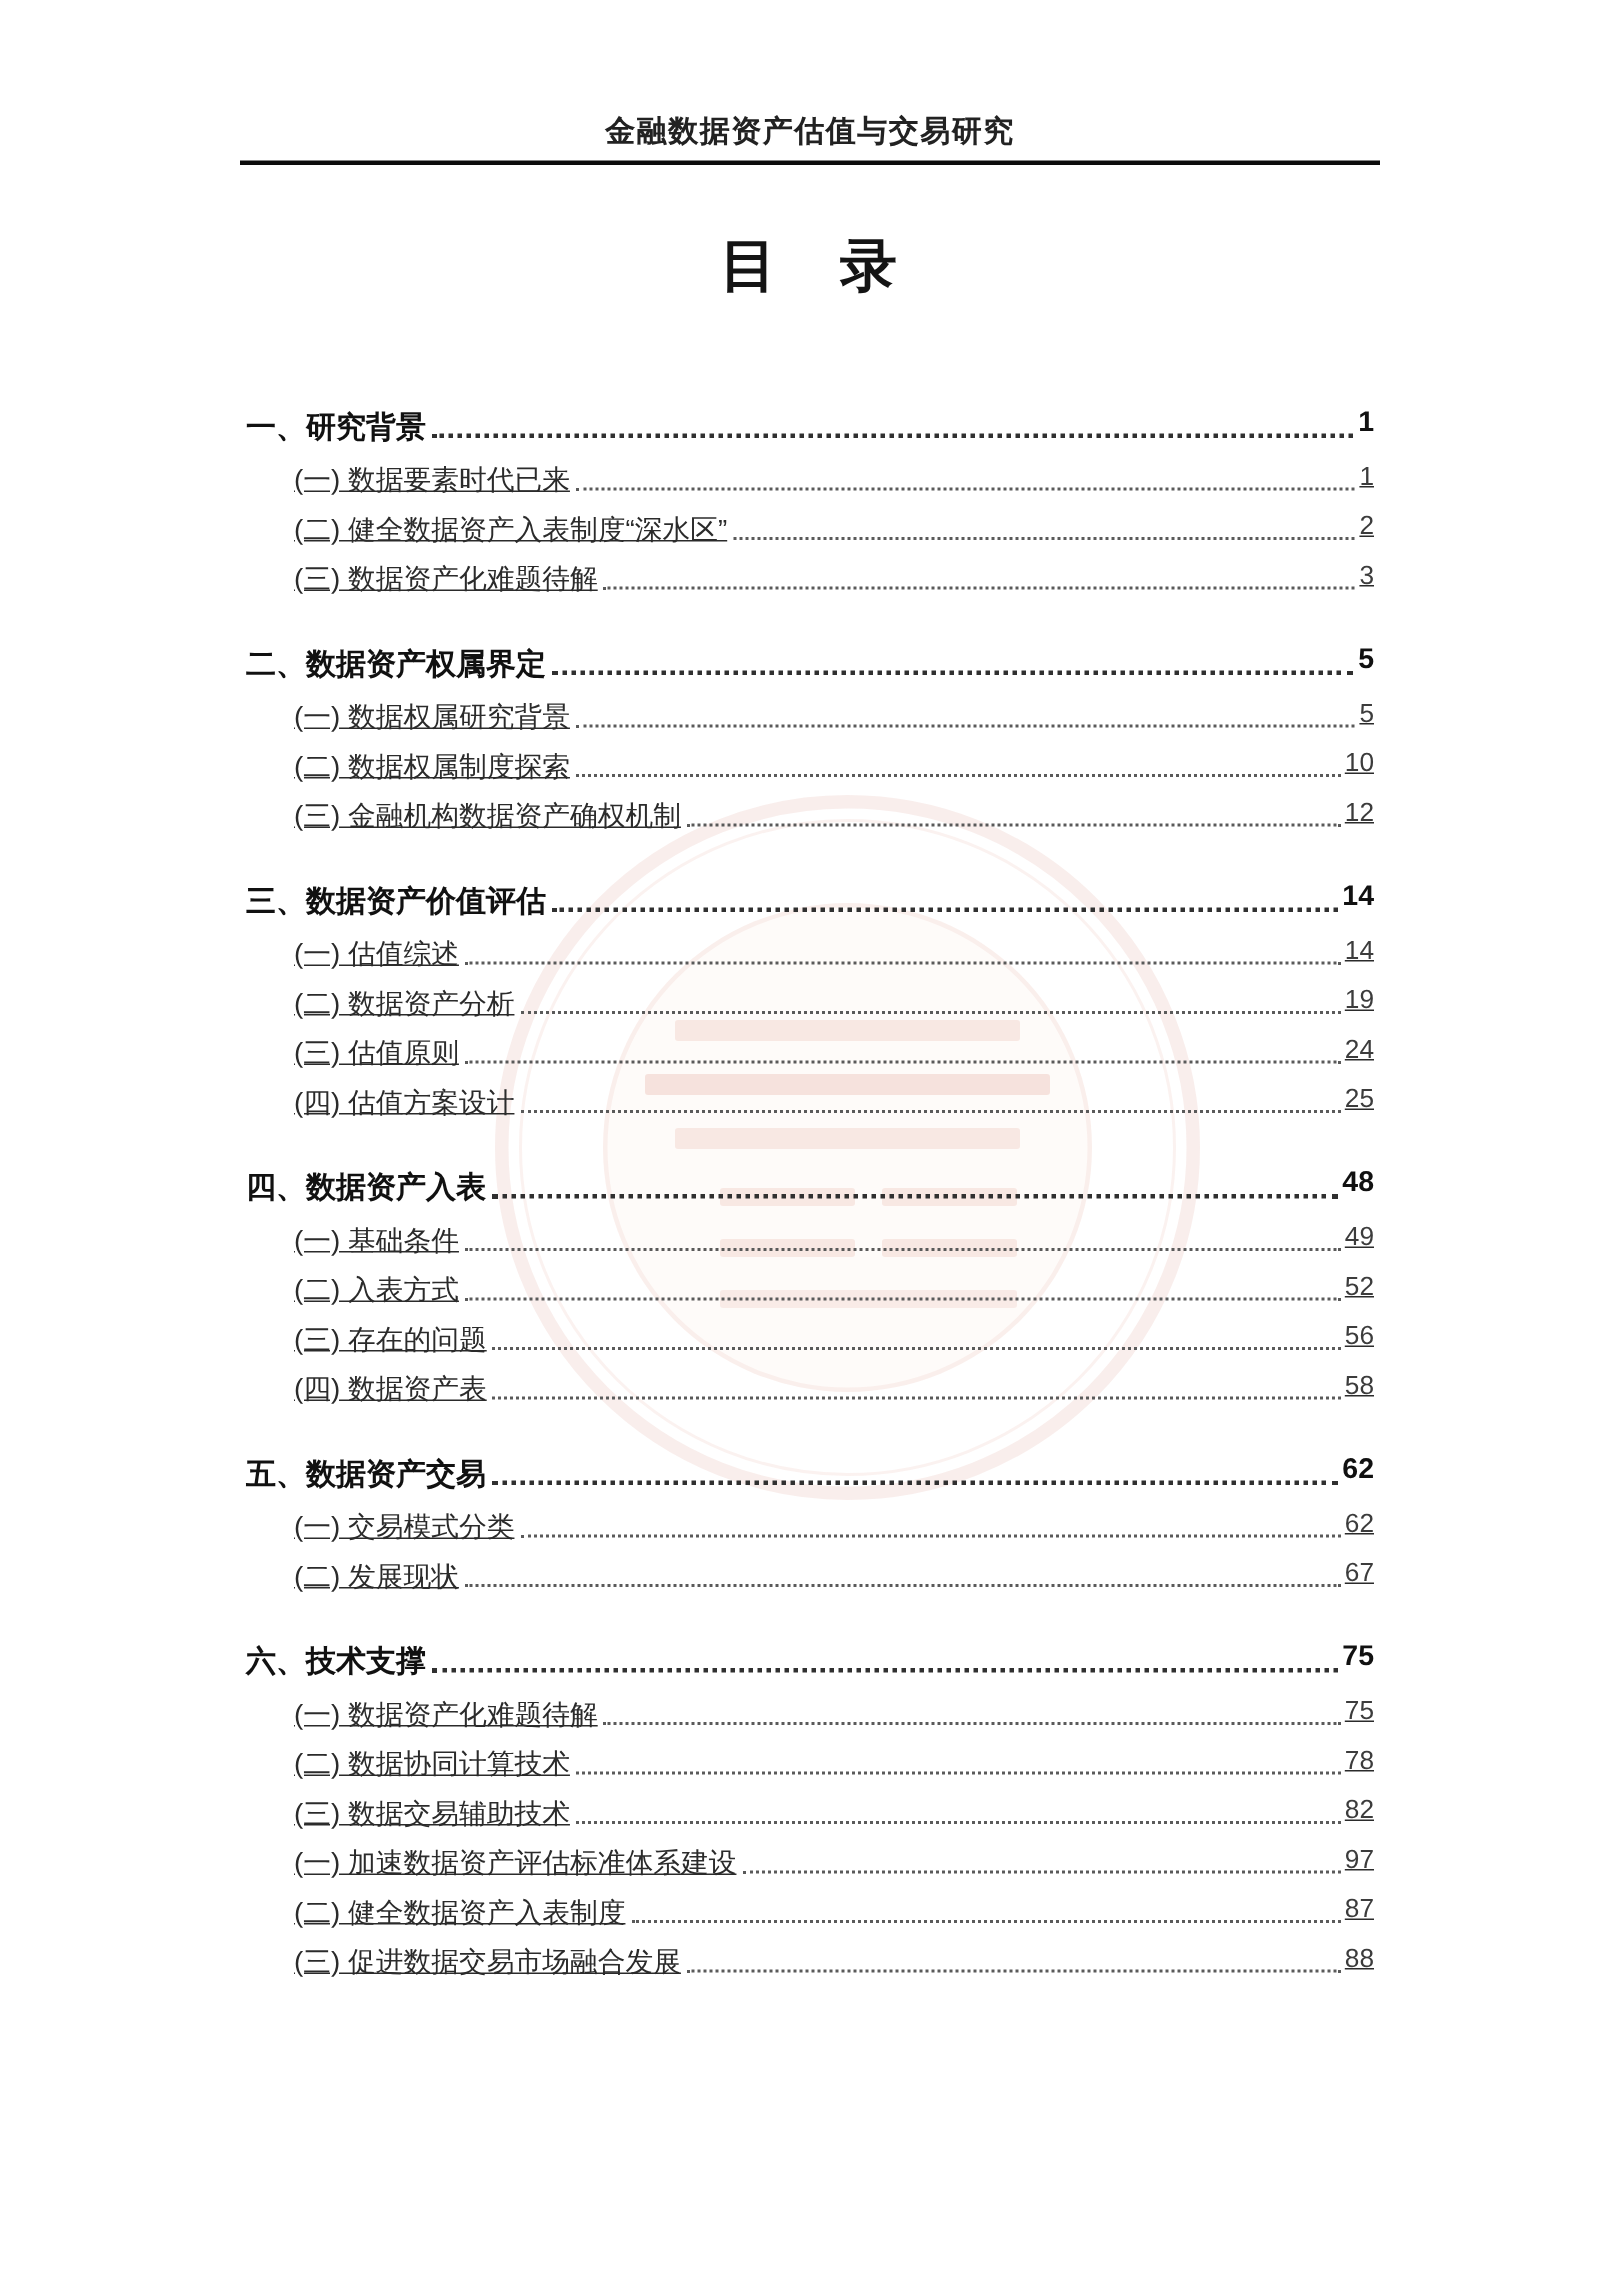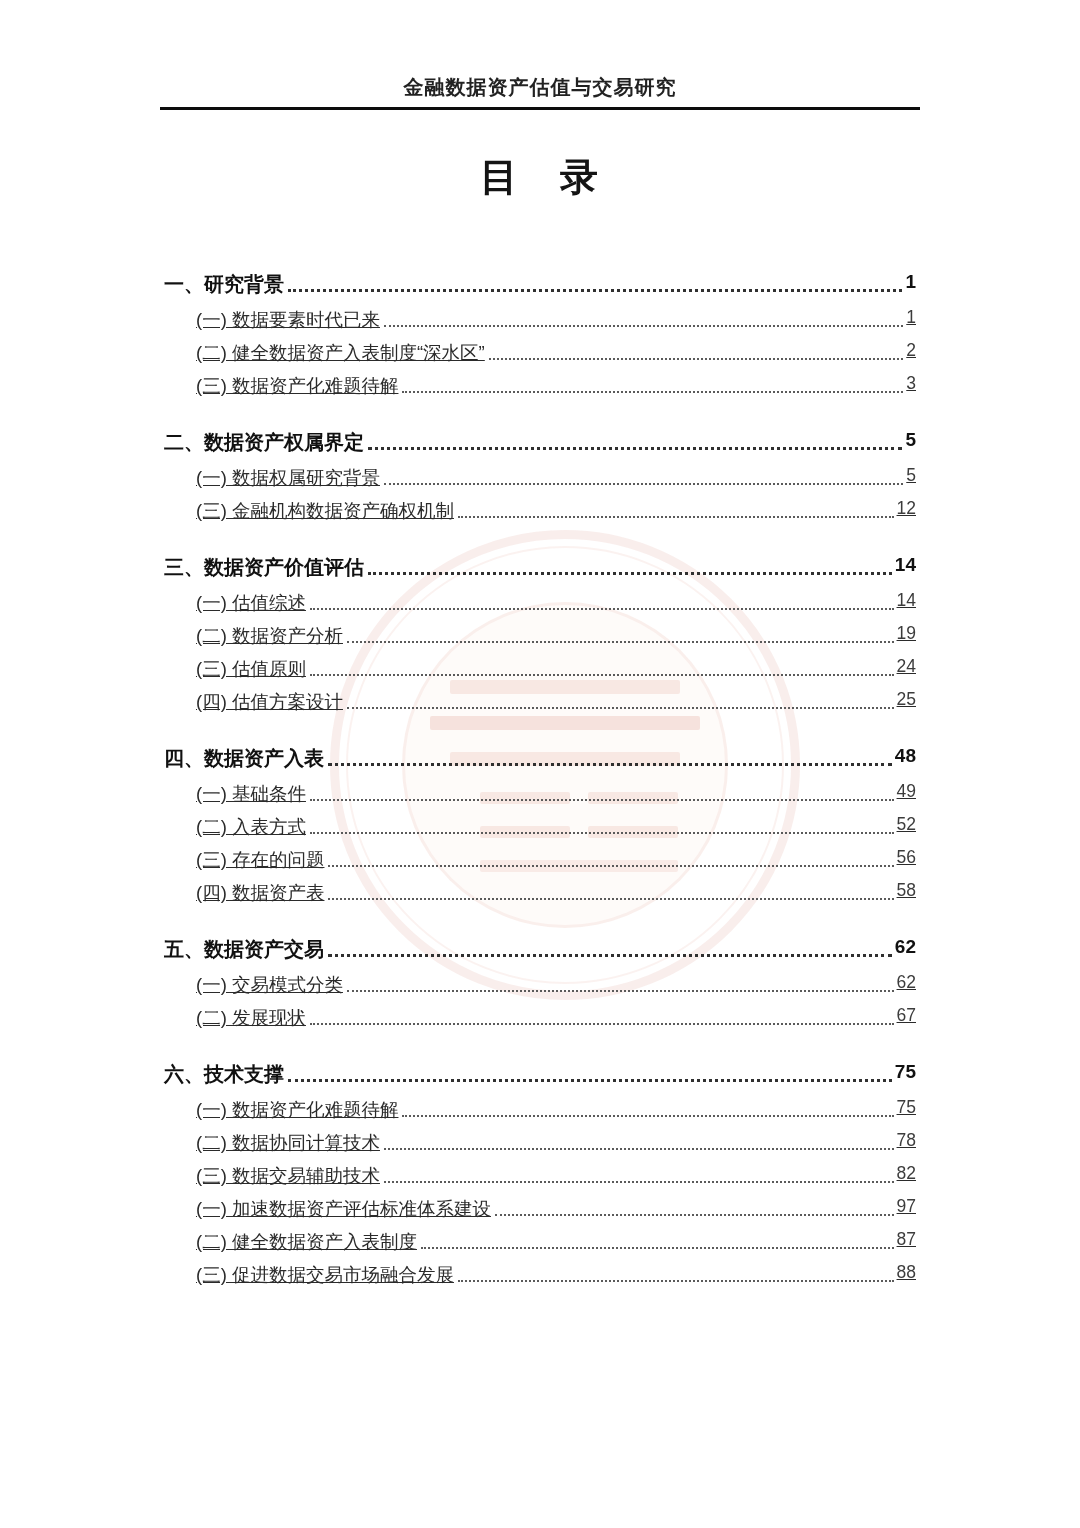--- a/index.html
+++ b/index.html
@@ -168,20 +168,25 @@
         <span class="lbl">二、数据资产权属界定</span>
         <span class="leader"></span>
         <span class="pg">5</span>
       </div>
       <div class="row l2">
         <span class="lbl">(一) 数据权属研究背景</span>
         <span class="leader"></span>
         <span class="pg">5</span>
       </div>
       <div class="row l2">
+        <span class="lbl">(二) 数据权属制度探索</span>
+        <span class="leader"></span>
+        <span class="pg">10</span>
+      </div>
+      <div class="row l2">
         <span class="lbl">(三) 金融机构数据资产确权机制</span>
         <span class="leader"></span>
         <span class="pg">12</span>
       </div>
       <div class="row l1">
         <span class="lbl">三、数据资产价值评估</span>
         <span class="leader"></span>
         <span class="pg">14</span>
       </div>
       <div class="row l2">

